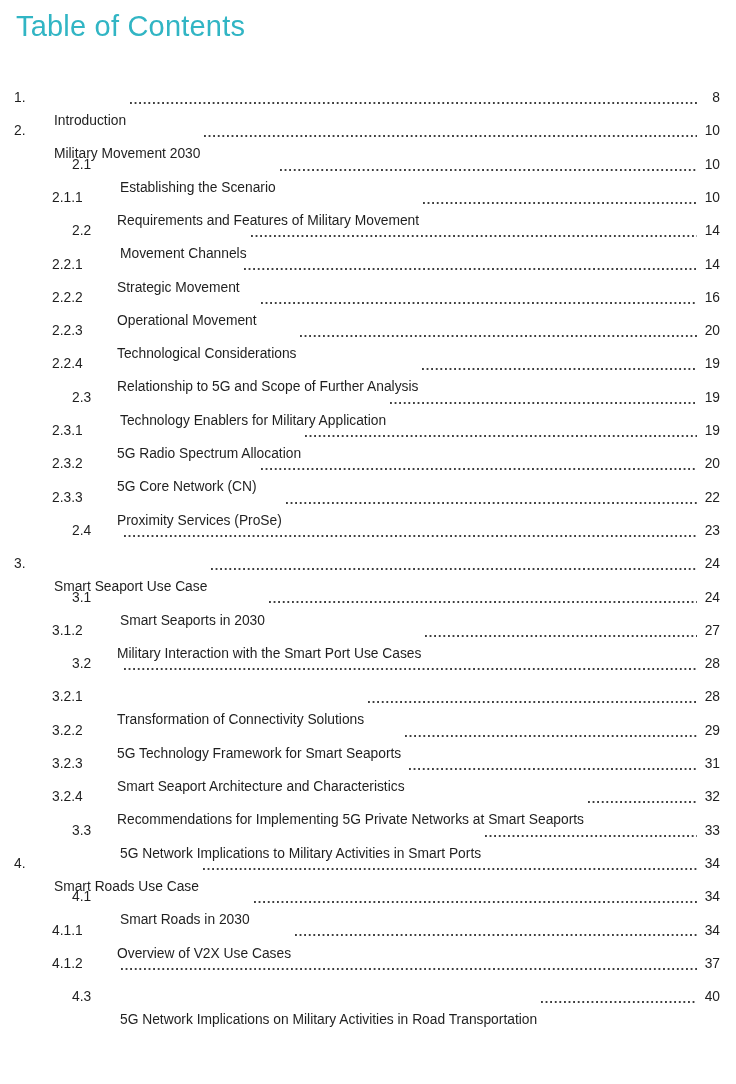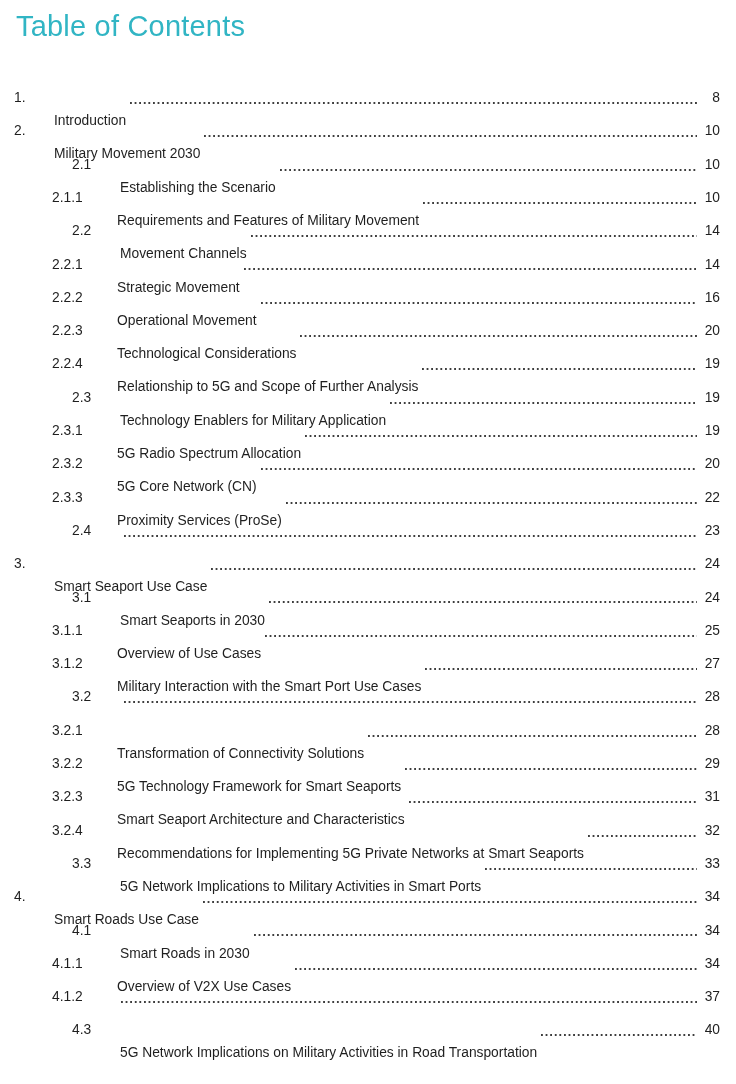--- a/index.html
+++ b/index.html
@@ -171,26 +171,20 @@
     <span class="leader"></span>
     <span class="pagenum">24</span>
   </div>
       <div class="toc-row level-2">
     <span class="num">3.1</span>
     <span class="entry-title">Smart Seaports in 2030</span>
     <span class="leader"></span>
     <span class="pagenum">24</span>
   </div>
       <div class="toc-row level-3">
-    <span class="num">3.1.1</span>
-    <span class="entry-title">Overview of Use Cases</span>
-    <span class="leader"></span>
-    <span class="pagenum">25</span>
-  </div>
-      <div class="toc-row level-3">
     <span class="num">3.1.2</span>
     <span class="entry-title">Military Interaction with the Smart Port Use Cases</span>
     <span class="leader"></span>
     <span class="pagenum">27</span>
   </div>
       <div class="toc-row level-2">
     <span class="num">3.2</span>
     <span class="leader"></span>
     <span class="pagenum">28</span>
   </div>

